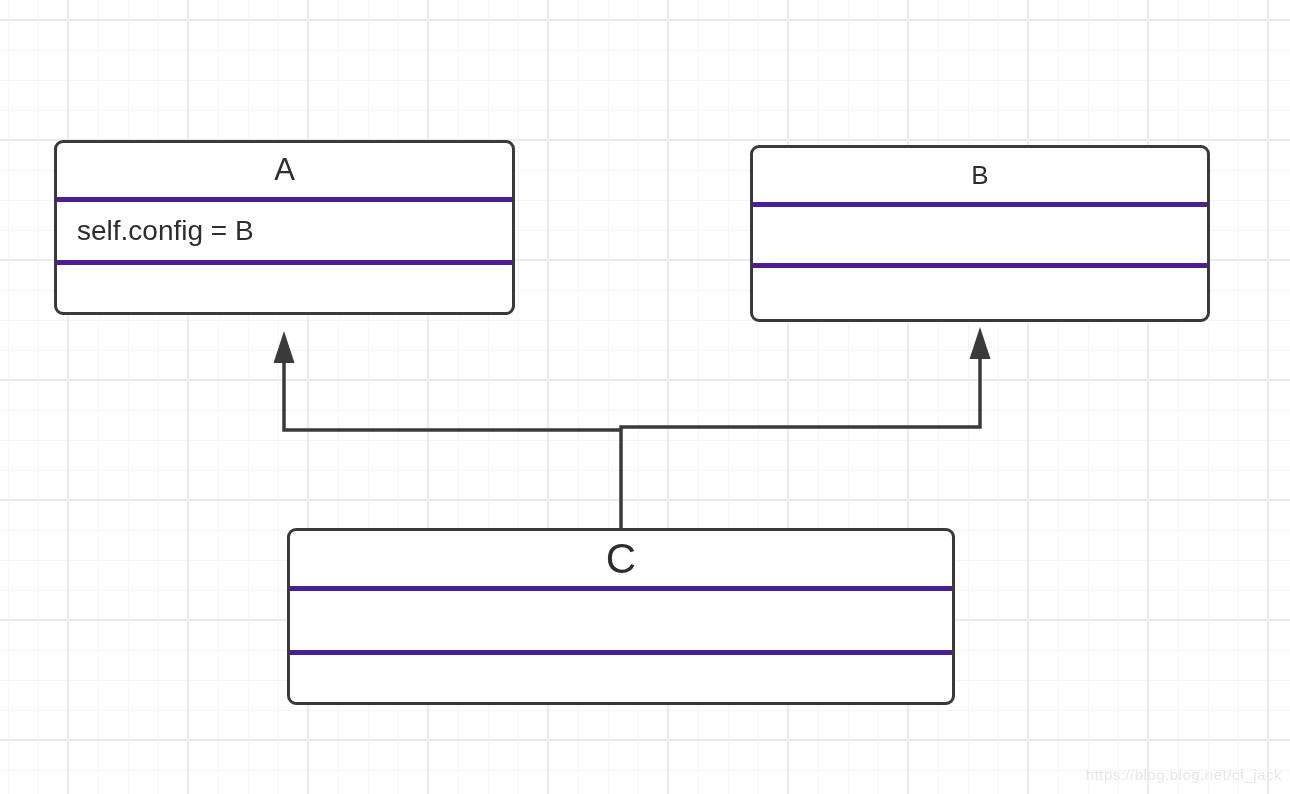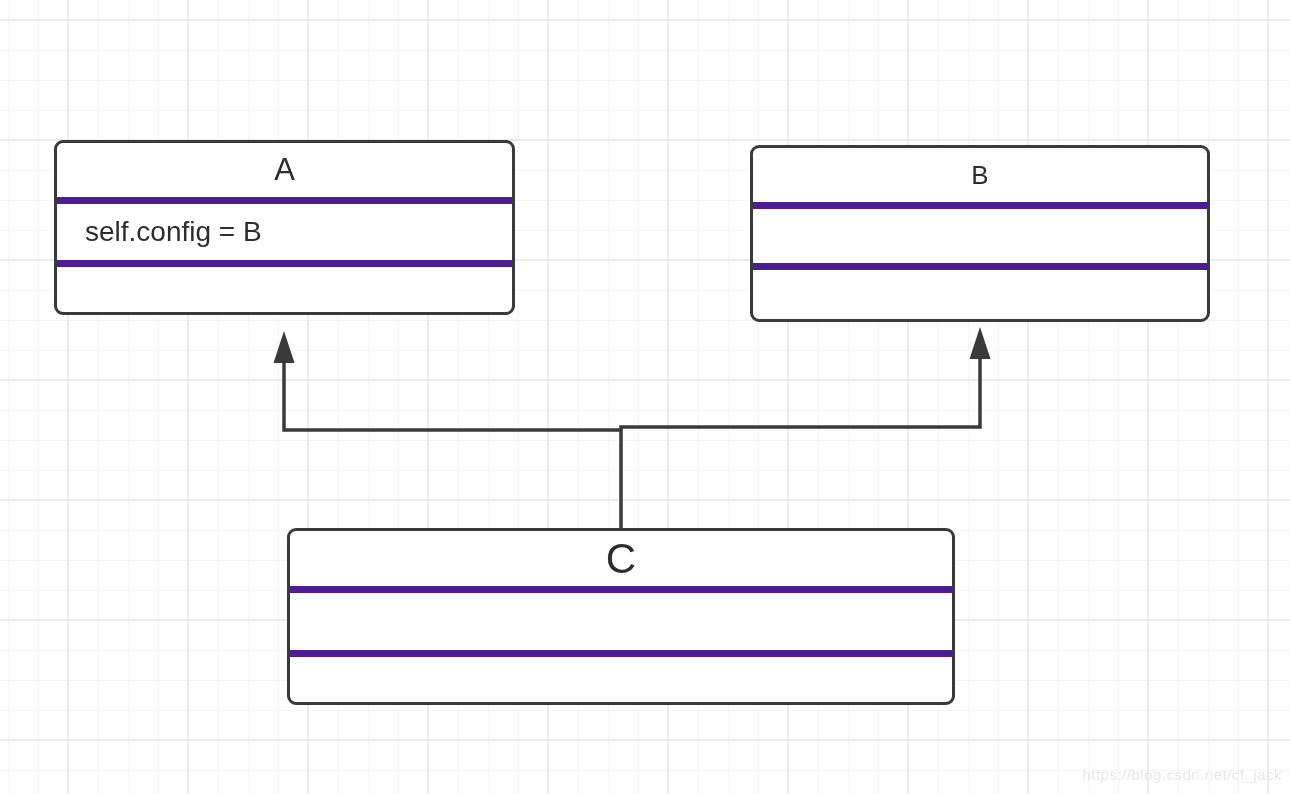--- a/index.html
+++ b/index.html
@@ -45,24 +45,24 @@
     color: #2d2d2d;
   }
   .uml-title {
     display: flex;
     align-items: center;
     justify-content: center;
     flex: 0 0 auto;
   }
   .uml-row {
     box-sizing: border-box;
-    border-top: 7px solid #4c1d95;
+    border-top: 5px solid #4c1d95;
     display: flex;
     align-items: center;
-    padding-left: 28px;
+    padding-left: 20px;
     flex: 0 0 auto;
   }
   .uml-row.last {
     flex: 1 1 auto;
   }
   
   .class-a { left: 54px; top: 140px; width: 461px; height: 175px; }
   .class-a .uml-title { height: 54px; font-size: 31px; }
   .class-a .row-attrs { height: 63px; font-size: 28px; }
   
@@ -109,15 +109,15 @@
     <div class="uml-row row-attrs"></div>
     <div class="uml-row last"></div>
   </div>
 
   <div class="uml-class class-c">
     <div class="uml-title">C</div>
     <div class="uml-row row-attrs"></div>
     <div class="uml-row last"></div>
   </div>
 
-  <div class="watermark">https://blog.csdn.net/cf_jack</div>
+  <div class="watermark">https://blog.blog.net/cf_jack</div>
 
 </div>
 
 </body></html>

